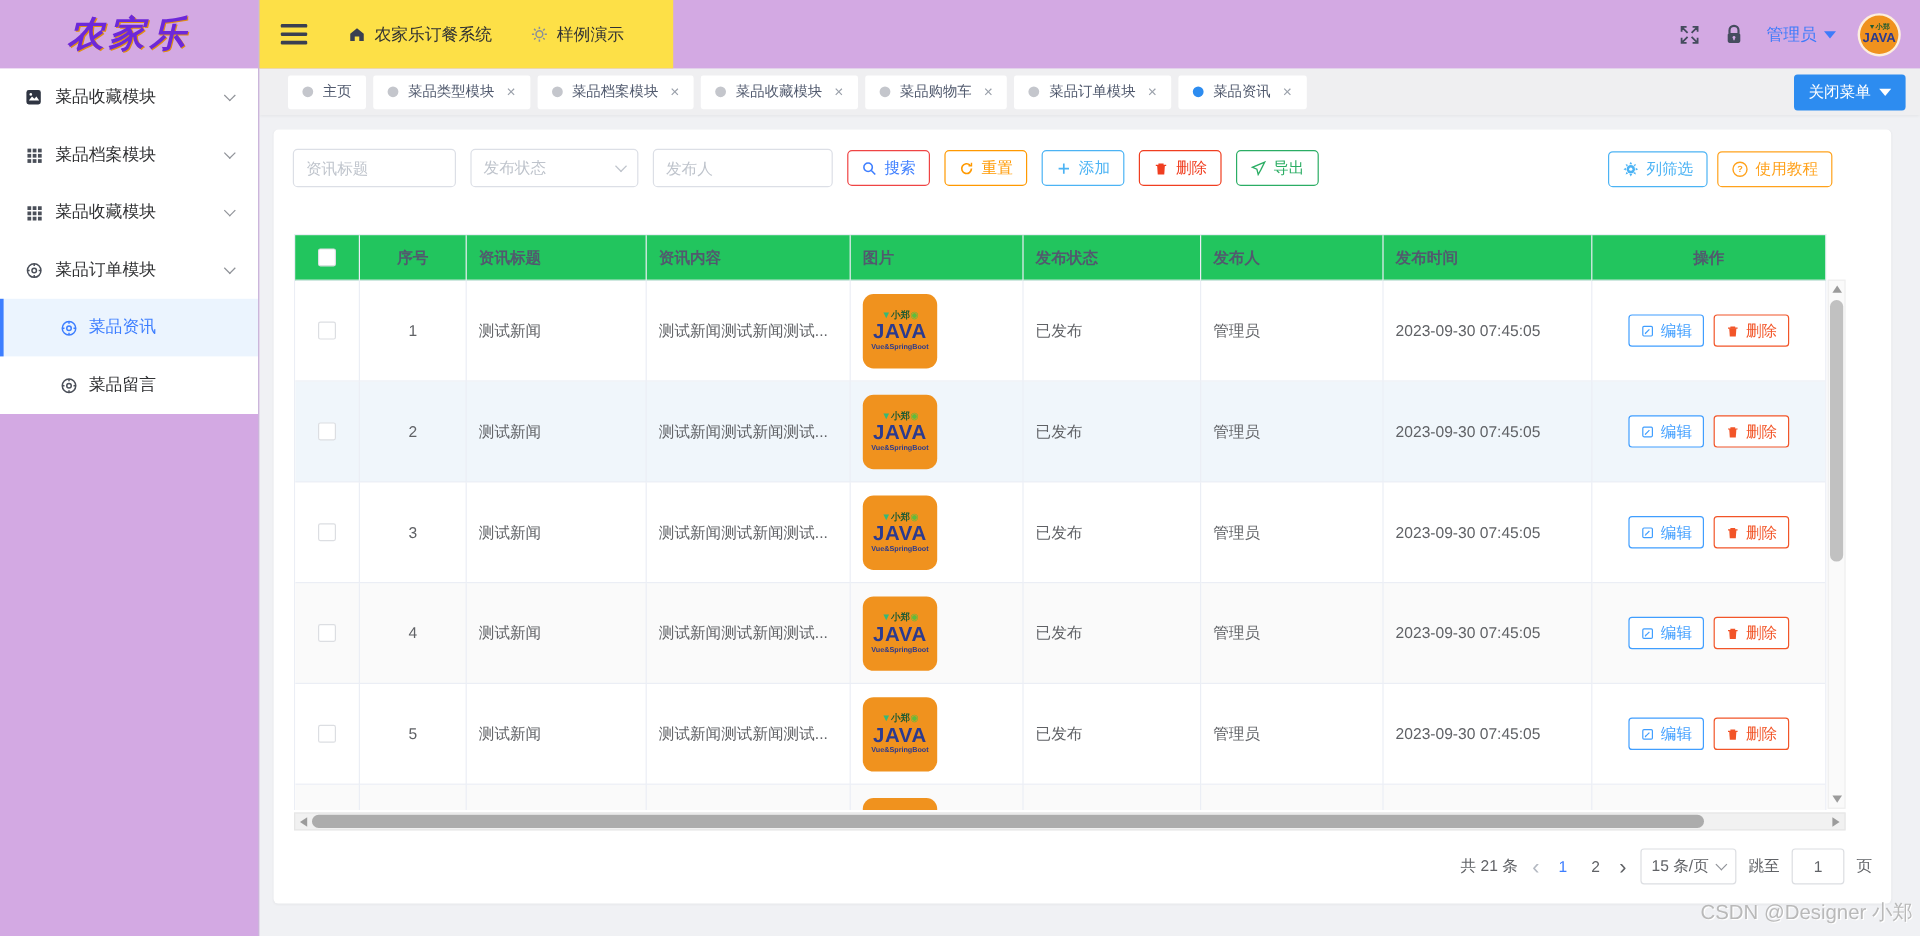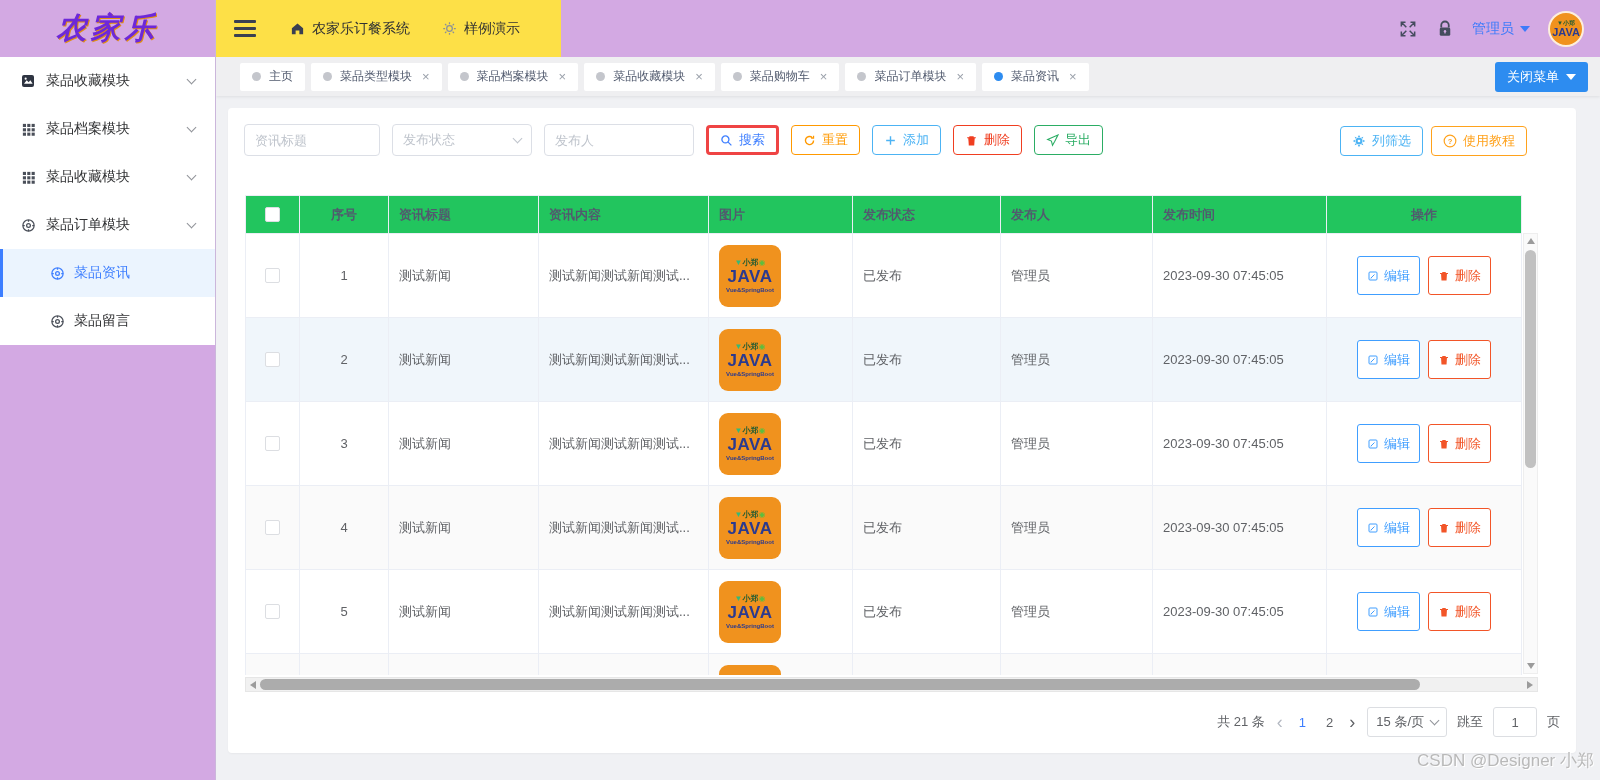--- a/index.html
+++ b/index.html
@@ -61,21 +61,21 @@
   .filter-bar { position:absolute; left:16px; top:16px; right:16px; height:32px; display:flex; align-items:center; gap:12px; }
   .f-input { height:32px; border:1px solid #DCDFE6; border-radius:4px; font-size:13px; padding:0 10px; color:#606266;
     font-family:"Liberation Sans",sans-serif; outline:none; }
   .f-input::placeholder { color:#BFC4CC; }
   .f-select { height:32px; width:140px; border:1px solid #DCDFE6; border-radius:4px; font-size:13px; padding:0 10px;
     color:#BFC4CC; display:flex; align-items:center; justify-content:space-between; cursor:pointer; background:#fff; }
   .f-select .chev { border-color:#BFC4CC; }
   .btn { height:30px; background:#fff; border-radius:4px; font-size:13px; padding:0 11px;
     display:inline-flex; align-items:center; gap:6px; cursor:pointer; font-family:"Liberation Sans",sans-serif; }
   .btn svg { flex:0 0 auto; }
-  .btn-search { border:3px solid #ef4444; color:#3D7EFF; }
+  .btn-search { border:1px solid #ef4444; color:#3D7EFF; }
   .btn-reset  { border:1px solid #FF9900; color:#FF9900; }
   .btn-add    { border:1px solid #4CB3F4; color:#4CB3F4; }
   .btn-del    { border:1px solid #F03E20; color:#F03E20; }
   .btn-export { border:1px solid #2BAD64; color:#2BAD64; }
   .right-tools { position:absolute; right:49px; top:18px; display:flex; gap:8px; }
   .btn-colfilter { border:1px solid #4CB3F4; color:#4CB3F4; }
   .btn-tutorial  { border:1px solid #FFA21C; color:#FFA21C; }
 
   
   .table-wrap { position:absolute; left:17px; top:87px; width:1277px; border:1px solid #EBEEF5; border-bottom:none; }
@@ -90,21 +90,21 @@
   .row { height:84px; background:#fff; }
   .row.row-blue { background:#F0F6FB; }
   .row.row-stripe { background:#FAFAFA; }
   .checkbox { width:15px; height:15px; border:1px solid #DCDEE2; border-radius:2px; background:#fff; cursor:pointer; }
   .news-badge { width:62px; height:62px; background:#F0921E; border-radius:9px; display:flex; flex-direction:column;
     align-items:center; justify-content:center; gap:1px; }
   .news-badge .b-top { font-size:8px; font-weight:bold; color:#1E5B33; line-height:9px; white-space:nowrap; }
   .news-badge .b-top .v { color:#35B978; } .news-badge .b-top .o { color:#5DBE3E; }
   .news-badge .b-main { font-size:17px; font-weight:bold; color:#2B3A8F; line-height:18px; letter-spacing:.5px; }
   .news-badge .b-sub { font-size:6px; font-weight:bold; color:#2B3A8F; line-height:7px; }
-  .btn-mini { height:39px; background:#fff; border-radius:3px; font-size:13px; padding:0 9px;
+  .btn-mini { height:27px; background:#fff; border-radius:3px; font-size:13px; padding:0 9px;
     display:inline-flex; align-items:center; gap:5px; cursor:pointer; font-family:"Liberation Sans",sans-serif; }
   .btn-mini.edit { border:1px solid #409EFF; color:#409EFF; margin-right:8px; }
   .btn-mini.del  { border:1px solid #F25528; color:#F25528; }
 
   
   .vscroll { position:absolute; left:1295px; top:125px; width:15px; height:441px; background:#FAFAFA; border:1px solid #EEE; }
   .vscroll .arrow { position:absolute; left:0; width:13px; height:14px; display:flex; align-items:center; justify-content:center; }
   .tri-up { width:0; height:0; border-left:4px solid transparent; border-right:4px solid transparent; border-bottom:6px solid #9B9B9B; }
   .tri-down { width:0; height:0; border-left:4px solid transparent; border-right:4px solid transparent; border-top:6px solid #9B9B9B; }
   .tri-left { width:0; height:0; border-top:4px solid transparent; border-bottom:4px solid transparent; border-right:6px solid #9B9B9B; }

